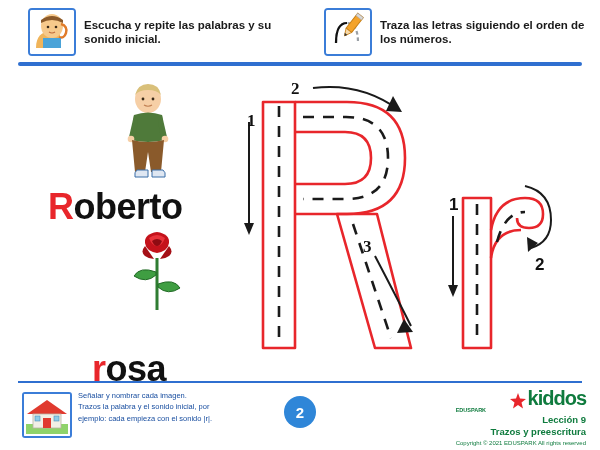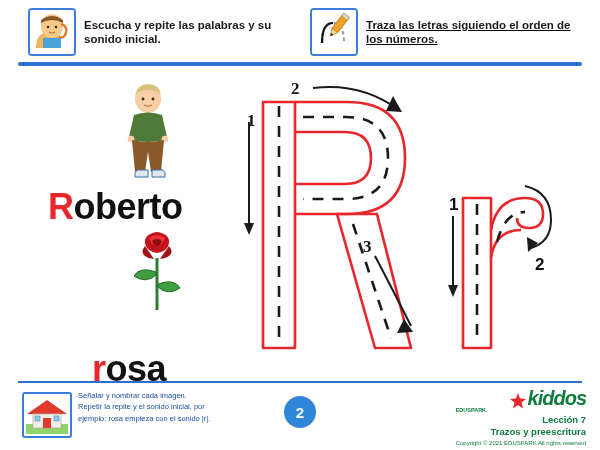--- a/index.html
+++ b/index.html
@@ -13,21 +13,21 @@
   .page{position:absolute;inset:0;}
 
   
   .top{
     position:absolute;left:0;top:0;width:600px;height:62px;
   }
   .inst{
     position:absolute;display:flex;align-items:center;gap:8px;
   }
   .inst.one{left:28px;top:8px;width:250px;}
-  .inst.two{left:310px;top:8px;width:270px;text-decoration:underline;}
+  .inst.two{left:324px;top:8px;width:270px;}
   .inst-icon{
     width:44px;height:44px;border:2px solid #3b7dd8;border-radius:4px;
     background:#ffffff;flex:0 0 auto;position:relative;overflow:hidden;
   }
   .inst-text{
     font-size:11.5px;line-height:1.25;font-weight:bold;color:#1a1a1a;
   }
   .blue-rule{
     position:absolute;left:18px;top:62px;width:564px;height:4px;background:#2f6fd0;border-radius:2px;
   }
@@ -61,21 +61,21 @@
     font-size:7.5px;line-height:1.5;color:#1a4fa0;
   }
   .page-badge{
     position:absolute;left:284px;top:396px;width:32px;height:32px;border-radius:50%;
     background:#2f86d8;color:#fff;font-size:15px;font-weight:bold;
     display:flex;align-items:center;justify-content:center;
   }
   .brand{position:absolute;right:14px;top:388px;text-align:right;}
   .brand-logo{
     font-size:20px;font-weight:bold;color:#0f7b3e;letter-spacing:-1px;line-height:1;
-    display:flex;align-items:center;justify-content:flex-end;gap:2px;font-style:italic;
+    display:flex;align-items:center;justify-content:flex-end;gap:2px;
   }
   .brand-sup{font-size:5.5px;color:#0f7b3e;font-weight:bold;display:block;text-align:left;line-height:1;}
   .brand-line{font-size:9.5px;font-weight:bold;color:#0f7b3e;line-height:1.35;}
   .brand-copy{font-size:6px;color:#0f7b3e;margin-top:1px;}
   .star{display:inline-block;width:16px;height:16px;position:relative;top:2px;}
 </style>
 </head>
 <body>
 
 <div class="page">
@@ -218,34 +218,34 @@
       <polygon points="23,6 43,20 3,20" fill="#e03a2f"></polygon>
       <rect x="9" y="20" width="28" height="14" fill="#f2efe6" stroke="#b9b3a4" stroke-width="0.8"></rect>
       <rect x="19" y="24" width="8" height="10" fill="#e03a2f"></rect>
       <rect x="11" y="22" width="5" height="5" fill="#8ecbe8" stroke="#4a90b8" stroke-width="0.6"></rect>
       <rect x="30" y="22" width="5" height="5" fill="#8ecbe8" stroke="#4a90b8" stroke-width="0.6"></rect>
     </svg>
   </div>
 
   <div class="foot-text">
     <div>Señalar y nombrar cada imagen.</div>
-    <div>Repetir la repite y el sonido inicial, por</div>
-    <div>ejemplo: rosa empieza con el sonido |r|.</div>
+    <div>Trazos la palabra y el sonido inicial, por</div>
+    <div>ejemplo: cada empieza con el sonido |r|.</div>
   </div>
 
   <div class="page-badge">2</div>
 
   <div class="brand">
     <div class="brand-logo">
       <span class="star">
         <svg viewBox="0 0 16 16" width="16" height="16">
           <polygon points="8,0 10,5.5 16,6 11.5,9.5 13,15.5 8,12 3,15.5 4.5,9.5 0,6 6,5.5" fill="#e8262b"></polygon>
         </svg>
       </span>
       <span>kiddos</span>
     </div>
     <span class="brand-sup">EDUSPARK</span>
-    <div class="brand-line">Lección 7</div>
+    <div class="brand-line">Lección 9</div>
     <div class="brand-line">Trazos y preescritura</div>
     <div class="brand-copy">Copyright © 2021 EDUSPARK All rights reserved</div>
   </div>
 
 </div>
 
 </body></html>

